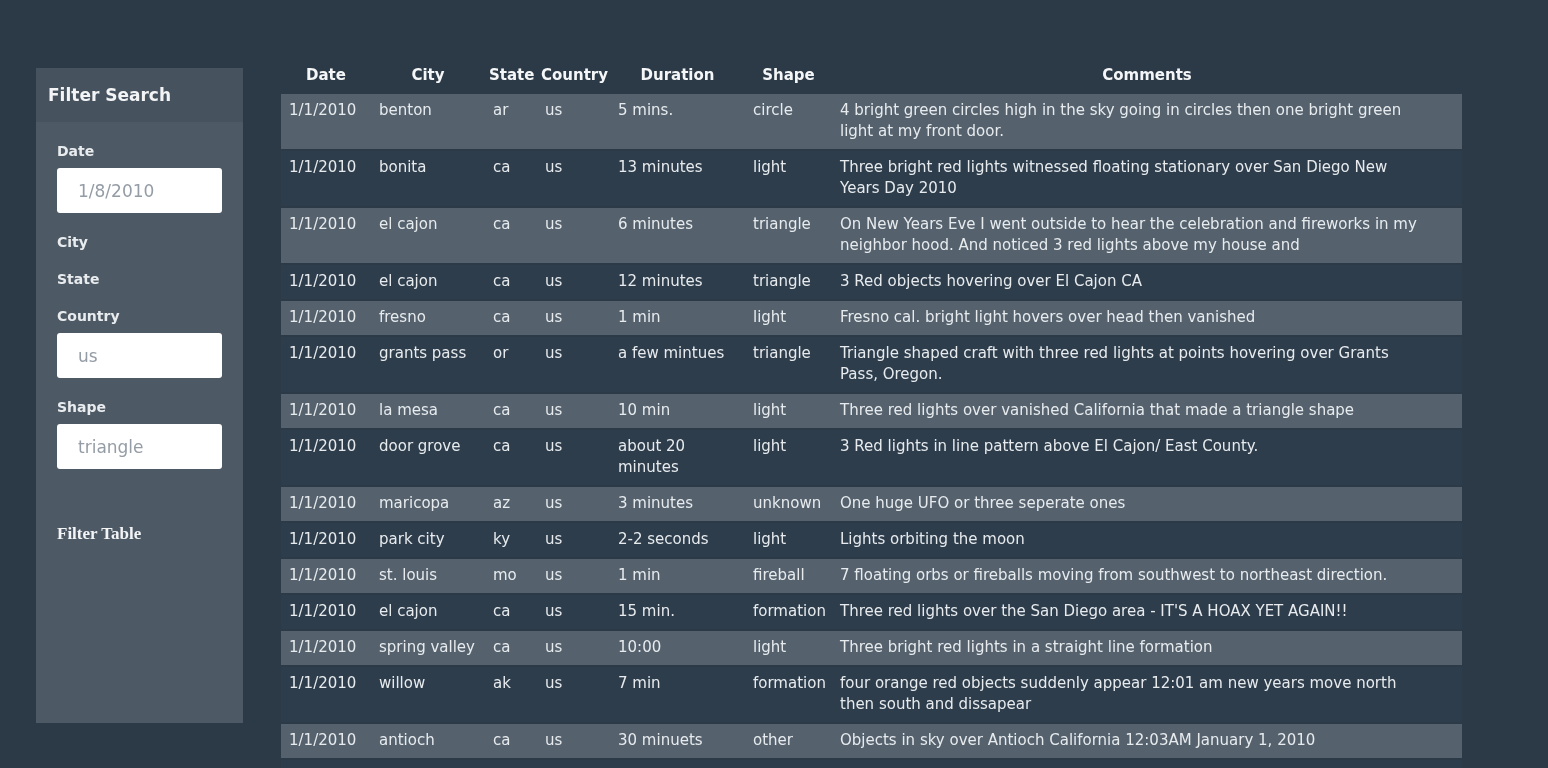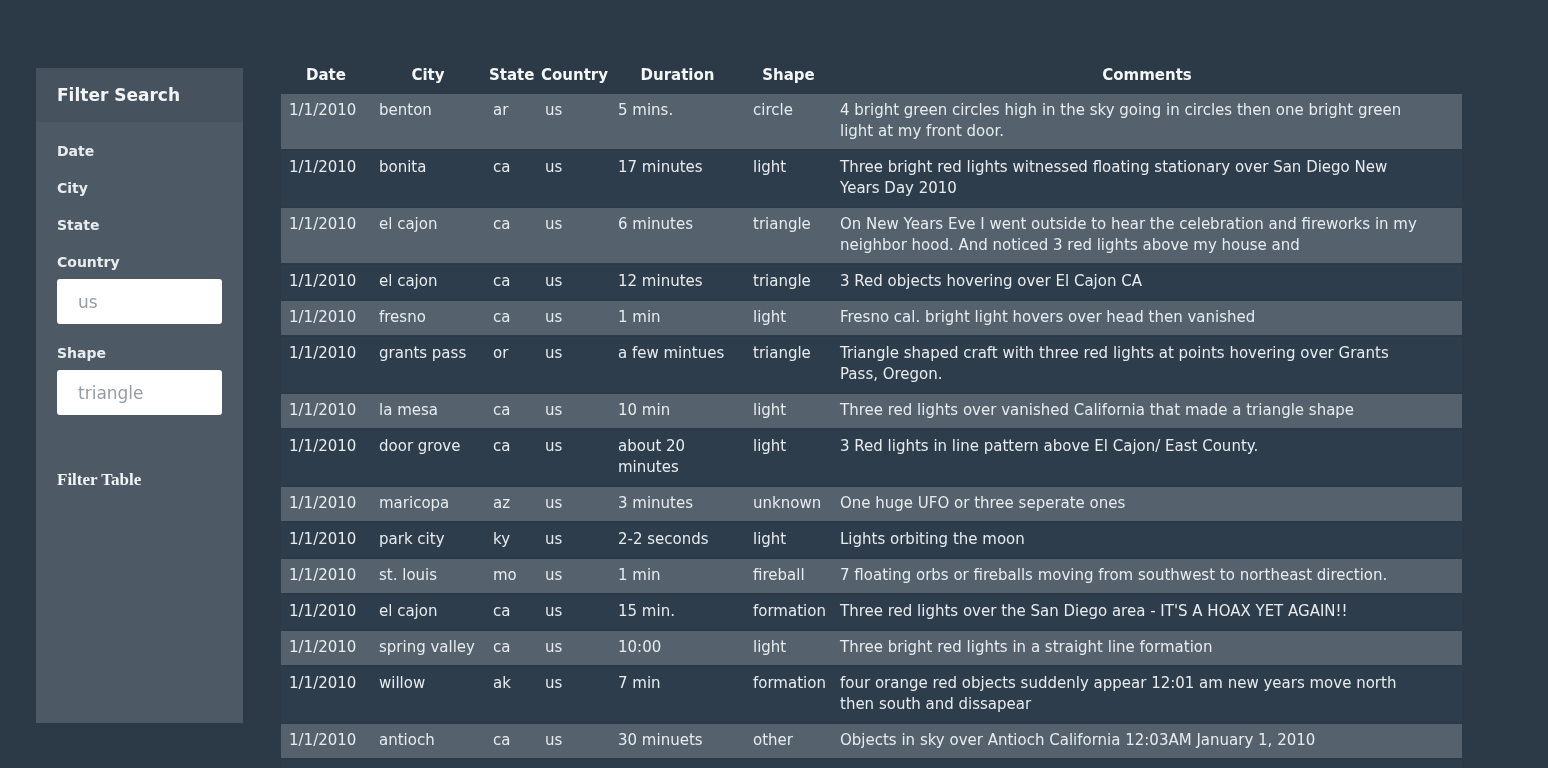--- a/index.html
+++ b/index.html
@@ -16,21 +16,21 @@
   .sidebar {
     position: absolute;
     left: 36px; top: 68px;
     width: 207px; height: 655px;
     background: #4d5965;
   }
   .sidebar-header {
     height: 54px;
     background: #46525e;
     display: flex; align-items: center;
-    padding-left: 21px;
+    padding-left: 12px;
     color: #f2f4f5;
     font-size: 17px;
     font-weight: bold;
   }
   .field { margin: 0 21px; }
   .field-label {
     margin-top: 21px;
     color: #e9ecee;
     font-size: 14px;
     font-weight: bold;
@@ -87,20 +87,21 @@
   .data-table td.c-comments { padding-right: 32px; }
 </style>
 </head>
 <body>
 
 <div class="sidebar">
   <div class="sidebar-header">Filter Search</div>
 
   <div class="field">
     <div class="field-label">Date</div>
+    <input type="text" value="1/8/2010" style="">
   </div>
 
   <div class="field">
     <div class="field-label">City</div>
   </div>
 
   <div class="field">
     <div class="field-label">State</div>
   </div>
 
@@ -146,21 +147,21 @@
         <td class="c-country">us</td>
         <td class="c-duration">5 mins.</td>
         <td class="c-shape">circle</td>
         <td class="c-comments">4 bright green circles high in the sky going in circles then one bright green light at my front door.</td>
       </tr>
       <tr class="dark">
         <td class="c-date">1/1/2010</td>
         <td class="c-city">bonita</td>
         <td class="c-state">ca</td>
         <td class="c-country">us</td>
-        <td class="c-duration">17 minutes</td>
+        <td class="c-duration">13 minutes</td>
         <td class="c-shape">light</td>
         <td class="c-comments">Three bright red lights witnessed floating stationary over San Diego New Years Day 2010</td>
       </tr>
       <tr class="light">
         <td class="c-date">1/1/2010</td>
         <td class="c-city">el cajon</td>
         <td class="c-state">ca</td>
         <td class="c-country">us</td>
         <td class="c-duration">6 minutes</td>
         <td class="c-shape">triangle</td>

